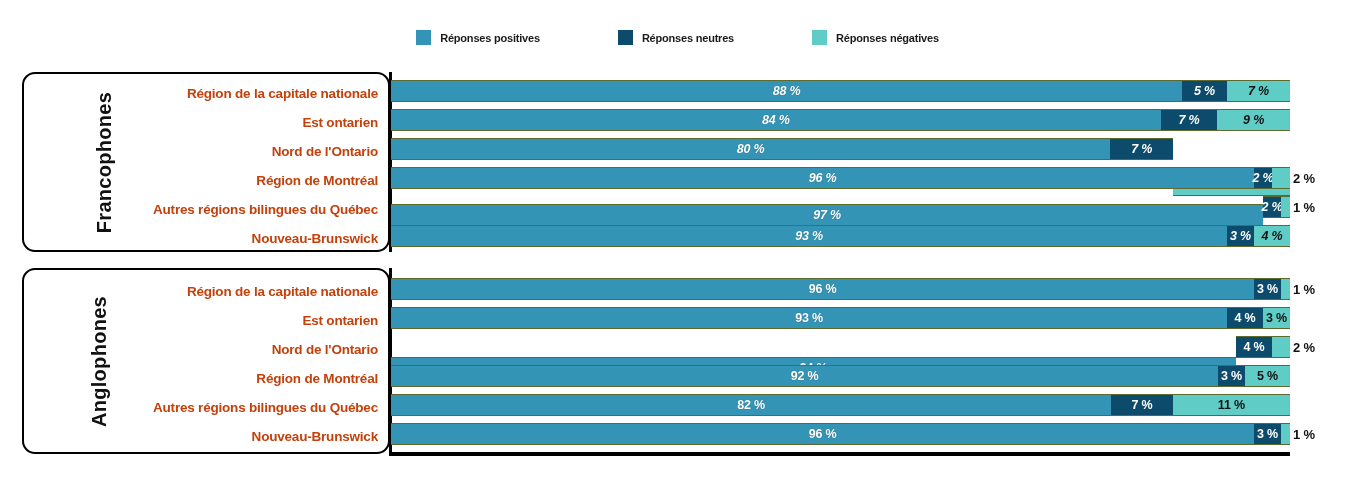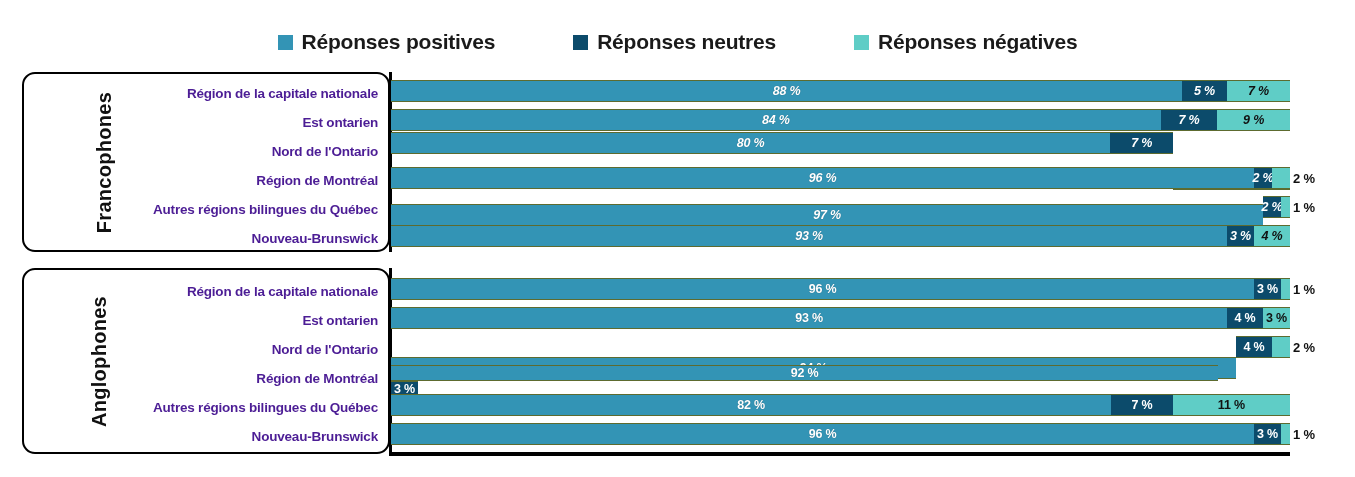--- a/index.html
+++ b/index.html
@@ -35,21 +35,21 @@
     display: flex;
     align-items: center;
     gap: 9px;
   }
   .legend-swatch {
     width: 15px;
     height: 15px;
     flex: 0 0 auto;
   }
   .legend-label {
-    font-size: 21px;
+    font-size: 11px;
     font-weight: bold;
     color: #1a1a1a;
     letter-spacing: -0.2px;
     white-space: nowrap;
   }
 
   
   .group-box {
     position: absolute;
     left: 22px;
@@ -119,21 +119,21 @@
   }
 
   .label-row {
     position: absolute;
     right: 0;
     width: 100%;
     height: 22px;
     text-align: right;
     font-size: 13.5px;
     font-weight: bold;
-    color: #4c1d95;
+    color: #c2410c;
     display: flex;
     align-items: center;
     justify-content: flex-end;
     padding-right: 10px;
     box-sizing: border-box;
     letter-spacing: -0.2px;
     white-space: nowrap;
   }
 
   .seg {
@@ -222,21 +222,21 @@
         <div class="seg seg-pos" style="width: 855px;">
           <span class="seg-val">84 %</span>
         </div>
         <div class="seg seg-neu" style="width: 62.93px;">
           <span class="seg-val">7 %</span>
         </div>
         <div class="seg seg-neg" style="width: 80.91px;">
           <span class="seg-val">9 %</span>
         </div>
       </div>
-      <div class="bar-row" style="top: 60px; text-align: center;">
+      <div class="bar-row" style="top: 66px; text-align: center;">
         <div class="seg seg-pos" style="width: 719.2px;">
           <span class="seg-val">80 %</span>
         </div>
         <div class="seg seg-neu" style="width: 62.93px;">
           <span class="seg-val">7 %</span>
         </div>
         <div class="seg seg-neg" style="width: 116.87px; margin-top: 36px;">
           <span class="seg-val">13 %</span>
         </div>
       </div>
@@ -306,21 +306,21 @@
       </div>
       <div class="bar-row" style="top: 68px;">
         <div class="seg seg-pos" style="width: 845.06px; margin-top: 21px;">
           <span class="seg-val">94 %</span>
         </div>
         <div class="seg seg-neu" style="width: 35.96px;">
           <span class="seg-val">4 %</span>
         </div>
         <div class="seg seg-neg" style="width: 17.98px;"></div>
       </div>
-      <div class="bar-row" style="top: 97px; flex-direction: column;">
+      <div class="bar-row" style="top: 97px;">
         <div class="seg seg-pos" style="width: 827.08px;">
           <span class="seg-val">92 %</span>
         </div>
         <div class="seg seg-neu" style="width: 26.97px;">
           <span class="seg-val">3 %</span>
         </div>
         <div class="seg seg-neg" style="width: 44.95px;">
           <span class="seg-val">5 %</span>
         </div>
       </div>

